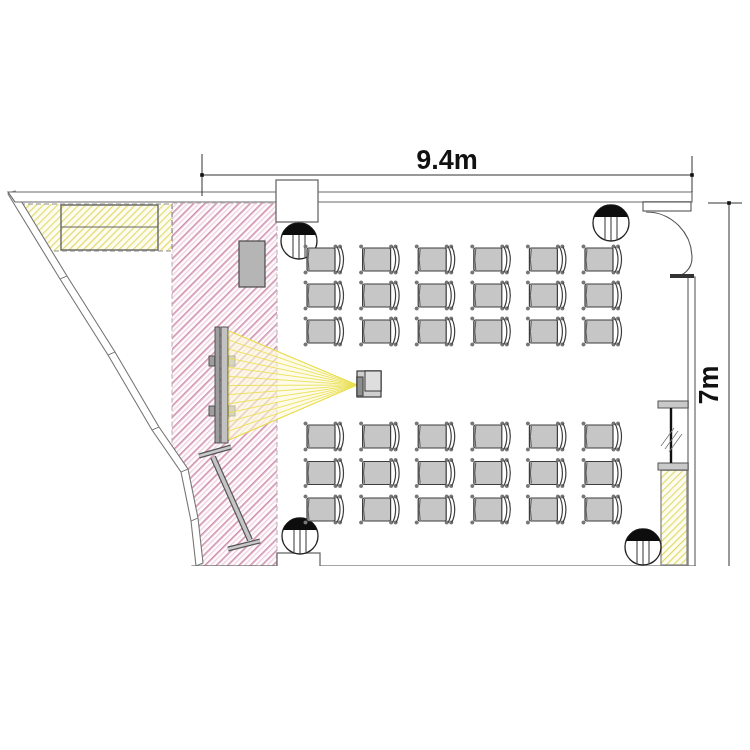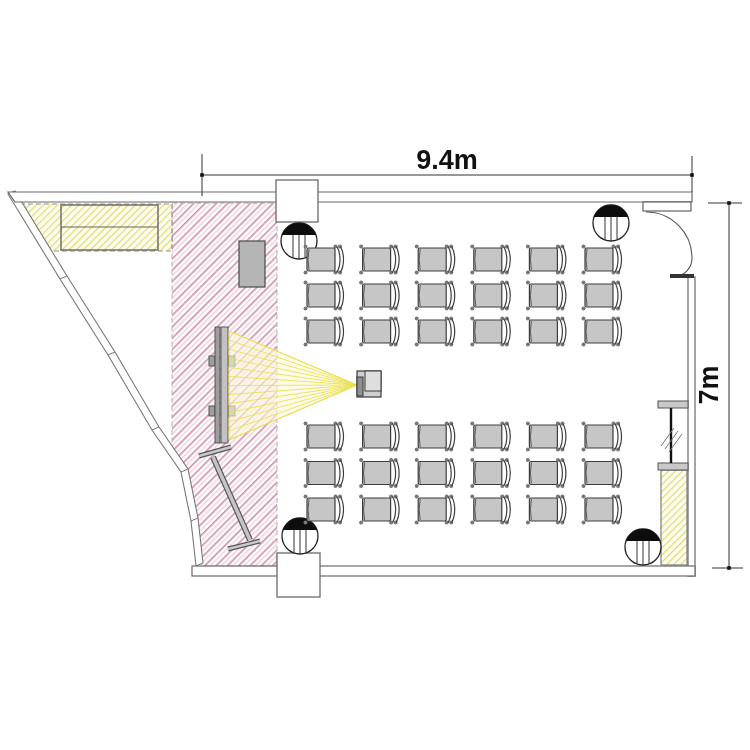--- a/index.html
+++ b/index.html
@@ -1,16 +1,16 @@
 <!DOCTYPE html>
 <html><head>
 <meta charset="utf-8">
 <style>
   html,body{margin:0;padding:0;background:#fff;}
-  .canvas{position:relative;width:750px;height:750px;background:#ffffff;overflow:hidden;
+  .canvas{position:relative;width:750px;height:566px;background:#ffffff;overflow:hidden;
           font-family:"Liberation Sans", sans-serif;}
   svg{position:absolute;left:0;top:0;}
   text.dim{font-family:"Liberation Sans", sans-serif;font-weight:700;font-size:27px;fill:#111;}
 </style>
 </head>
 <body>
 
 <div class="canvas">
 <svg id="plan" width="750" height="750" viewBox="0 0 750 750">
   <defs>

